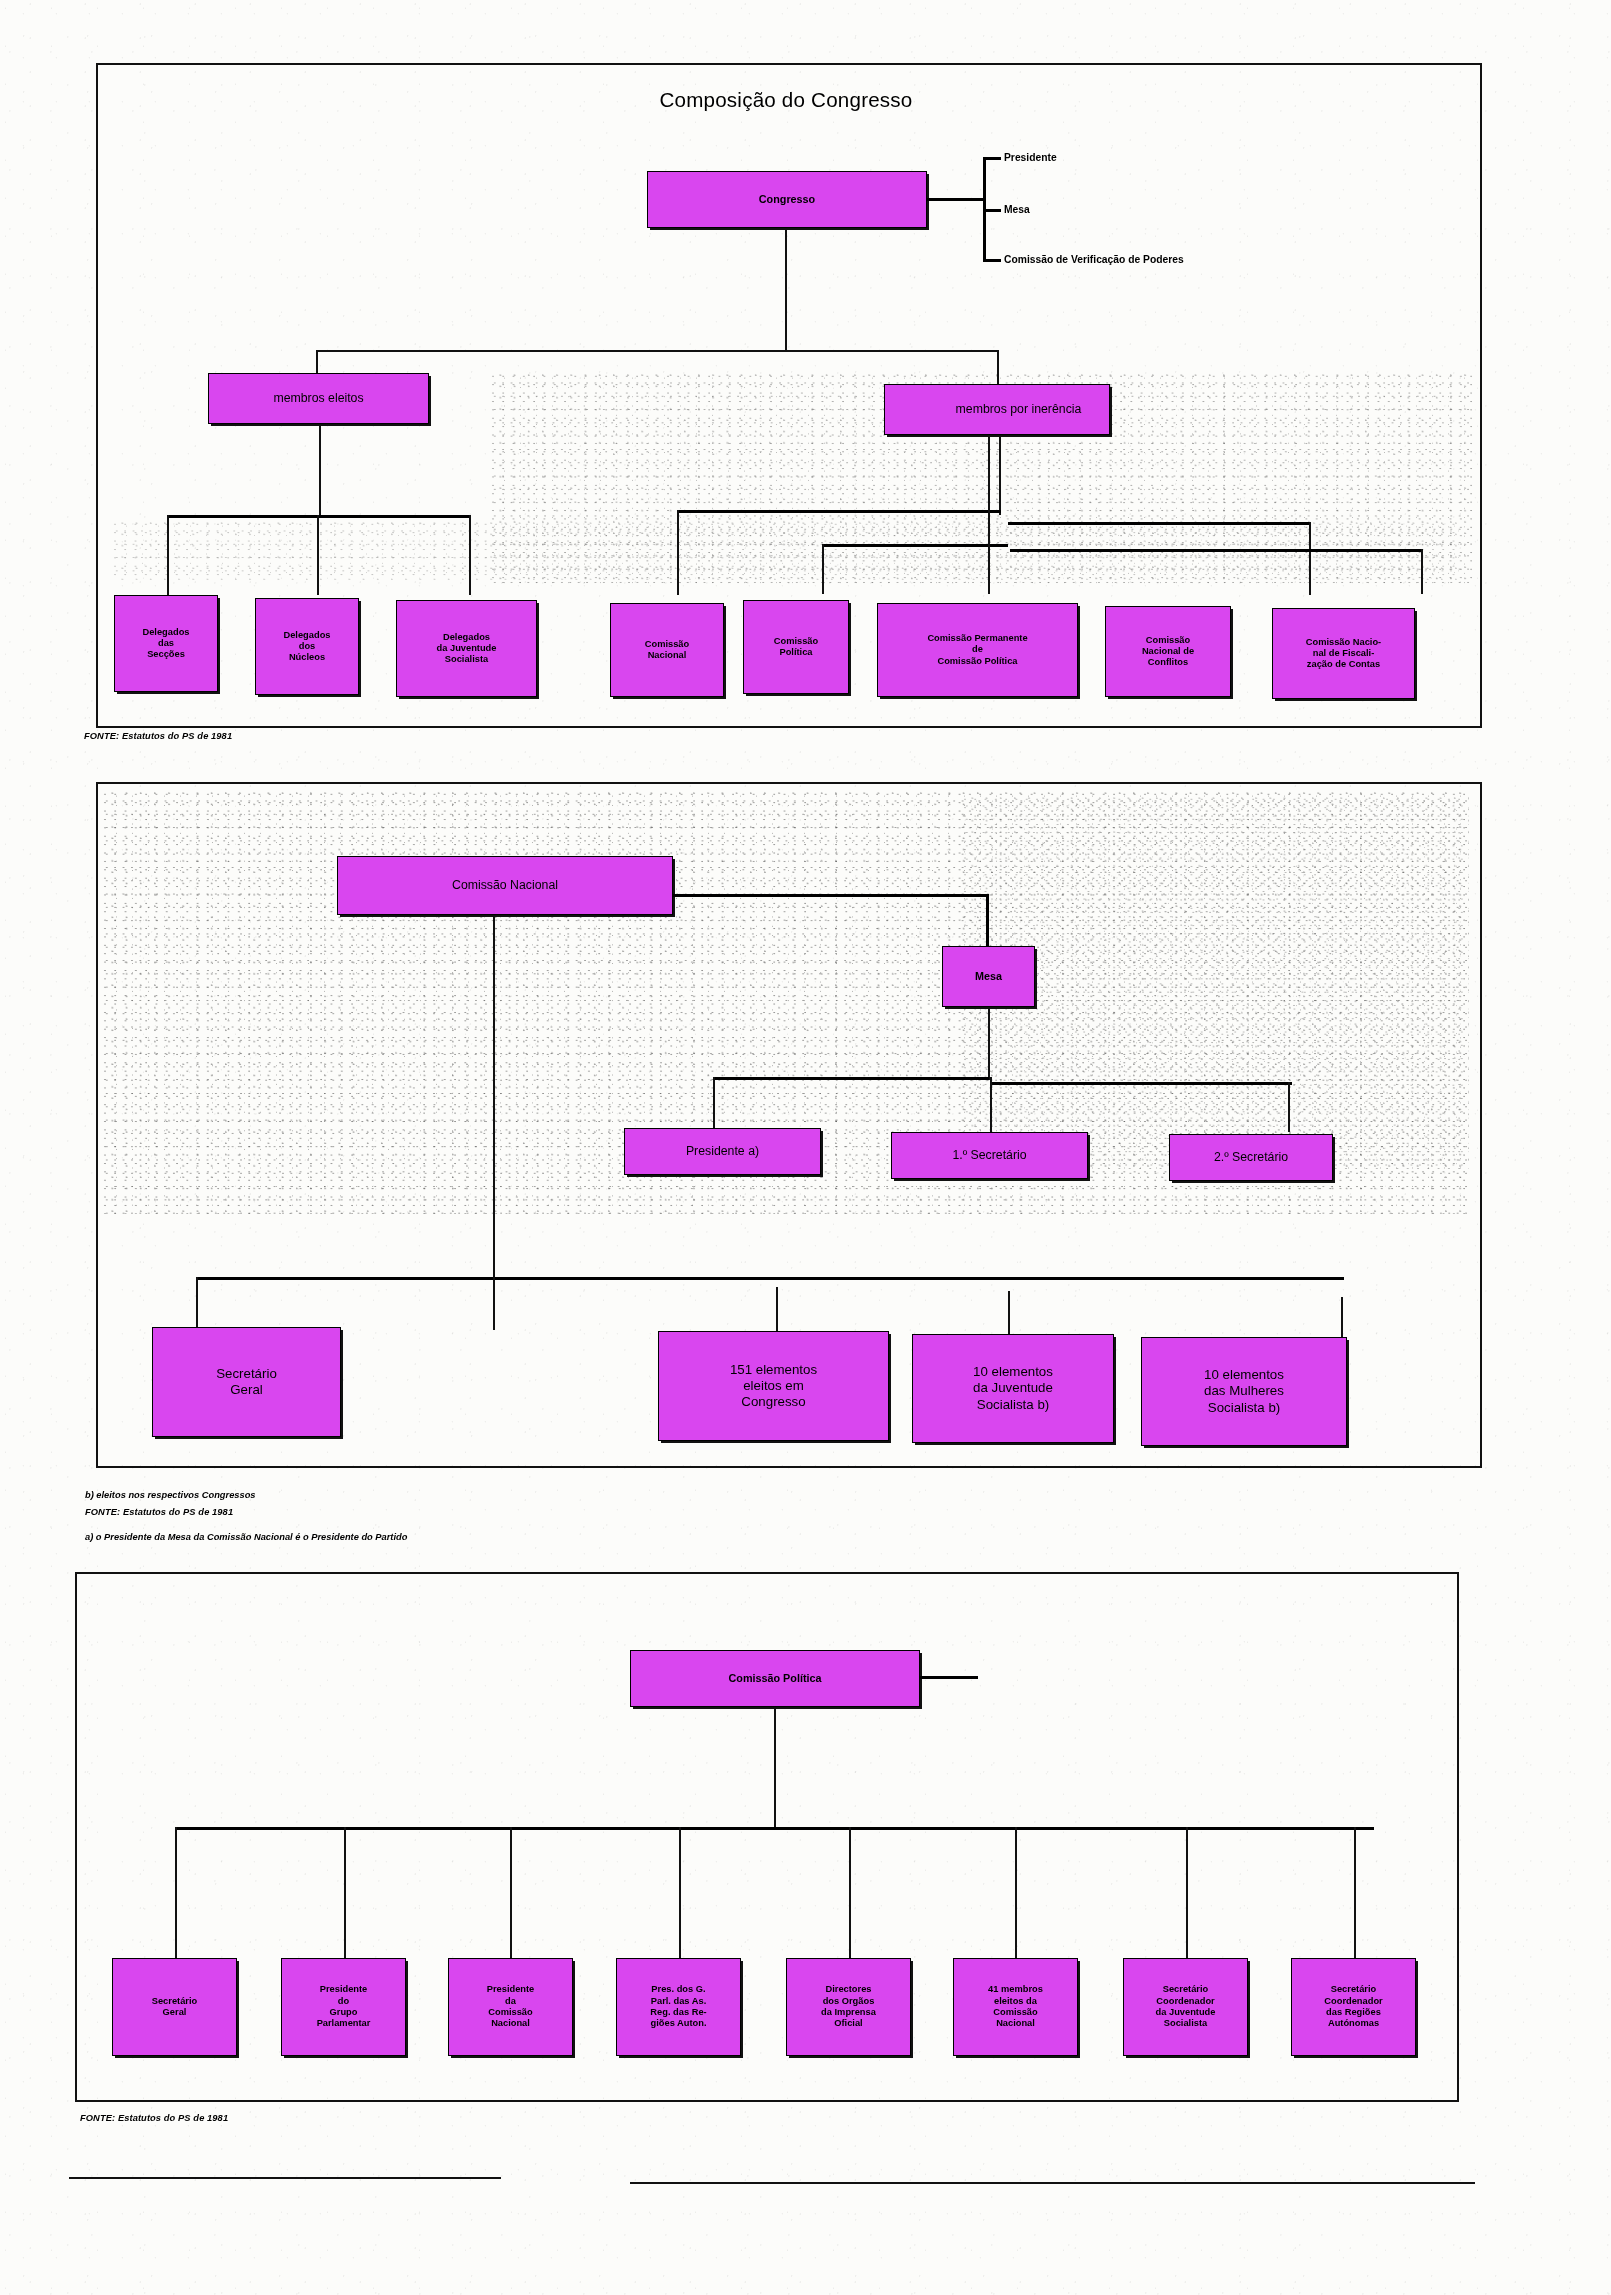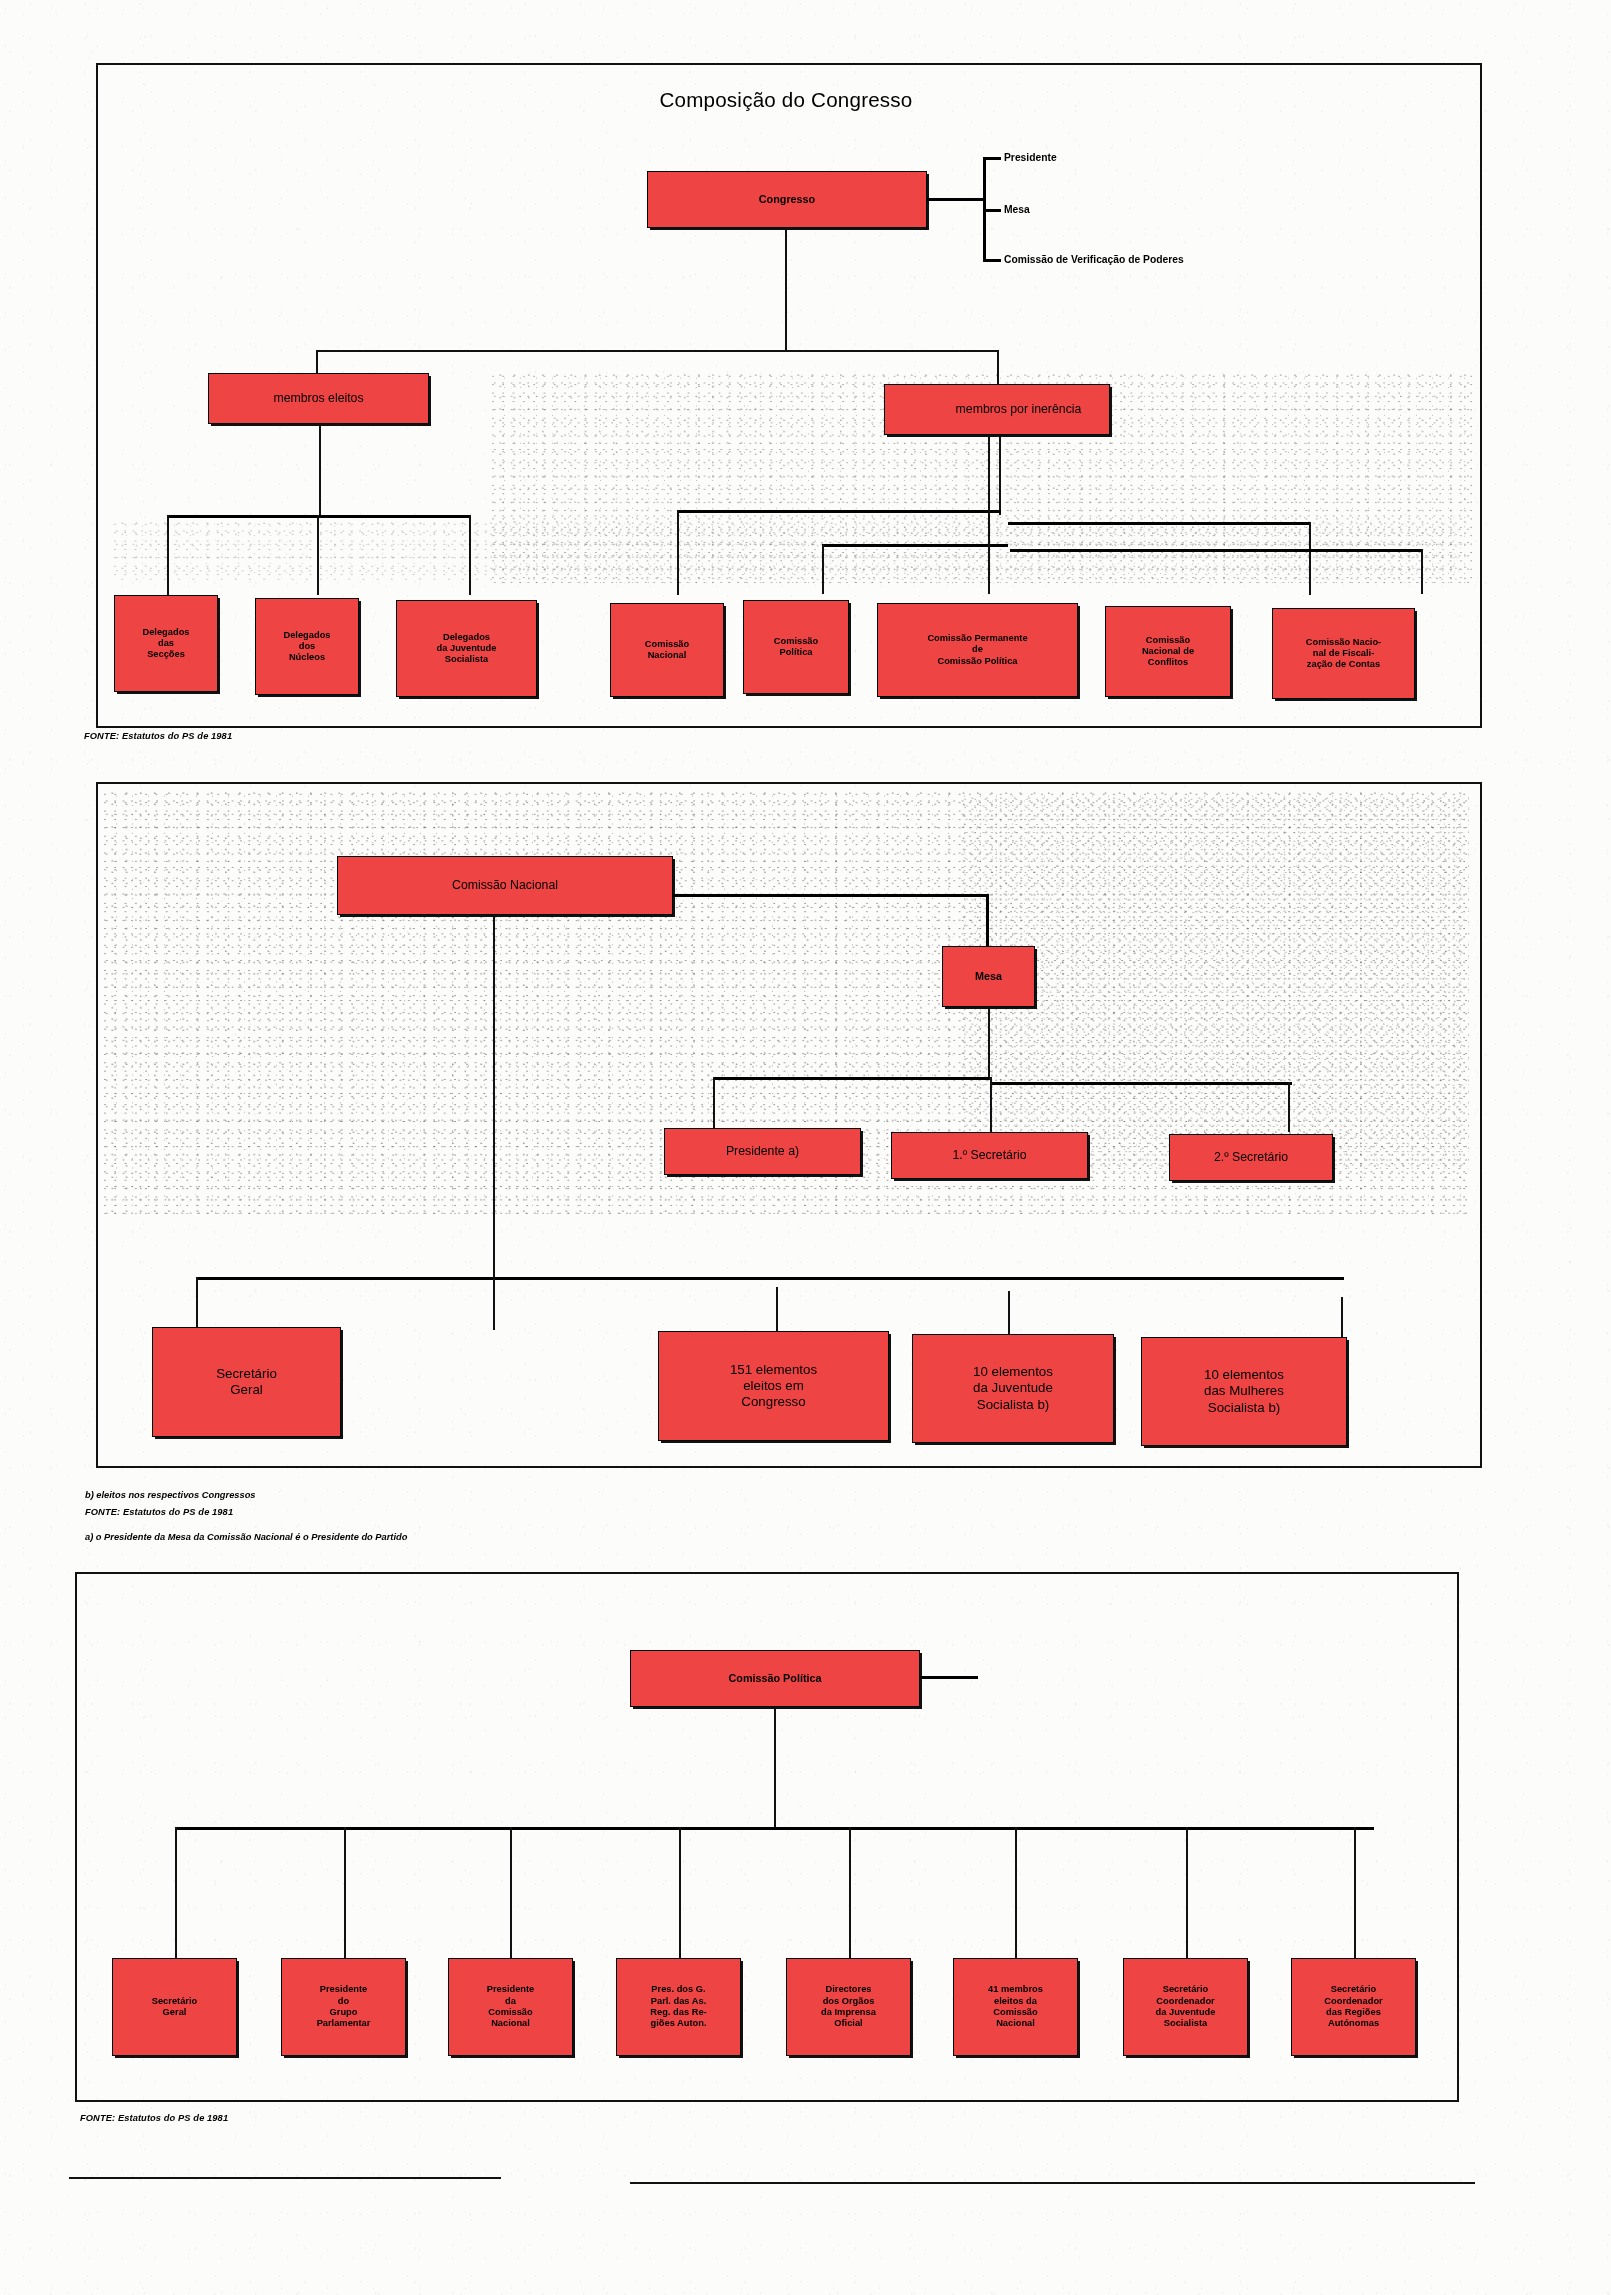--- a/index.html
+++ b/index.html
@@ -37,21 +37,21 @@
 
   
   .chart-title{position:absolute;font-size:20.6px;font-weight:400;letter-spacing:0.2px;
     white-space:nowrap;text-align:center;}
   .chart-title.bold{font-weight:700;}
 
   
   .node{
     position:absolute;
     border:1.2px solid #000;
-    background:#ef4444;
+    background:#d946ef;
     box-shadow:2.5px 2.5px 0 -0.5px #111;
     display:flex;align-items:center;justify-content:center;
     text-align:center;
     box-sizing:border-box;
     line-height:1.22;
   }
   .node span{display:block;width:100%;padding:0 2px;}
 
   .f-sm{font-size:9.3px;font-weight:700;}
   .f-md{font-size:10.8px;font-weight:700;}
@@ -194,21 +194,21 @@
     <span>Mesa</span>
   </div>
 
   <div class="ln v" style="left:988px;top:1007px;height:73px;"></div>
   <div class="ln h thick" style="left:713px;top:1077px;width:276px;"></div>
   <div class="ln v" style="left:713px;top:1077px;height:53px;"></div>
   <div class="ln h thick" style="left:992px;top:1082px;width:300px;"></div>
   <div class="ln v" style="left:1288px;top:1082px;height:50px;"></div>
   <div class="ln v" style="left:990px;top:1077px;height:58px;"></div>
 
-  <div class="node f-lg" style="left:624px;top:1128px;width:197px;height:47px;margin-left:40px;">
+  <div class="node f-lg" style="left:624px;top:1128px;width:197px;height:47px;">
     <span>Presidente a)</span>
   </div>
   <div class="node f-lg" style="left:891px;top:1132px;width:197px;height:47px;">
     <span>1.º Secretário</span>
   </div>
   <div class="node f-lg" style="left:1169px;top:1134px;width:164px;height:47px;">
     <span>2.º Secretário</span>
   </div>
 
   <div class="ln v" style="left:493px;top:915px;height:367px;"></div>

